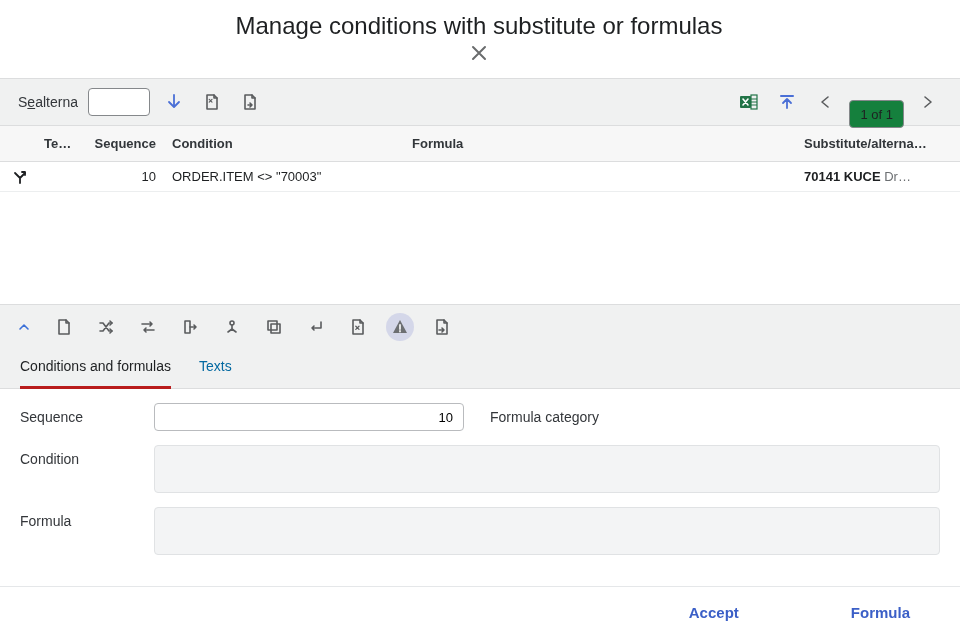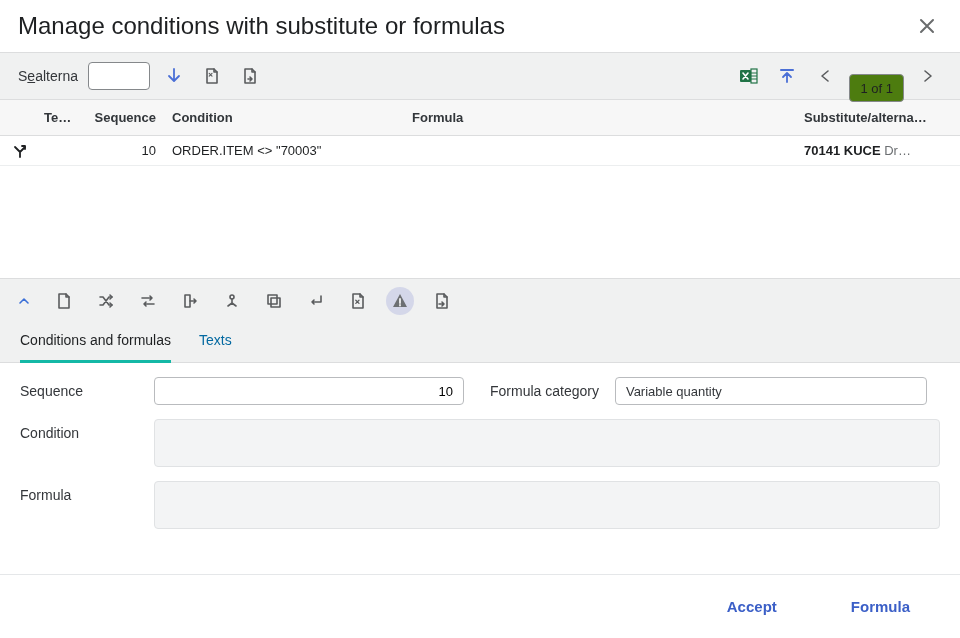--- a/index.html
+++ b/index.html
@@ -2,33 +2,33 @@
 <html><head>
   <meta charset="utf-8">
   <style>
     
     *{box-sizing:border-box;margin:0;padding:0;font-family:"Segoe UI",Arial,Helvetica,sans-serif;}
     body{width:960px;height:638px;overflow:hidden;color:#1e2022;background:#fff;font-size:14px;}
     svg{display:block;}
     .icon{fill:none;stroke:#5a5c5e;stroke-width:1.6;stroke-linecap:round;stroke-linejoin:round;}
 
     
-    .dlg-header{display:flex;align-items:center;justify-content:space-between;padding:12px 20px 12px 18px;}
+    .dlg-header{display:flex;align-items:center;justify-content:space-between;padding:12px 20px 12px 18px;flex-direction:column;}
     .dlg-title{font-size:24px;font-weight:400;color:#1e2022;}
     .close-btn{width:26px;height:26px;cursor:pointer;display:flex;align-items:center;justify-content:center;}
     .close-btn .icon{stroke:#6a6c6d;stroke-width:2;}
 
     
     .toolbar{display:flex;align-items:center;gap:10px;padding:8px 18px;border-top:1px solid #dcddde;border-bottom:1px solid #dcddde;background:#f0f1f1;height:48px;}
     .toolbar-spacer{flex:1;}
     .lbl{font-size:14px;color:#33363a;}
     .lbl u{text-decoration:underline;}
     .seq-input{width:62px;height:28px;border:1px solid #85888b;border-radius:4px;background:#fff;padding:0 6px;}
     .tb-btn{width:28px;height:28px;display:flex;align-items:center;justify-content:center;cursor:pointer;border-radius:4px;}
-    .page-box{height:28px;border:1px solid #85888b;border-radius:4px;padding:0 10px;display:flex;align-items:center;font-size:13px;background:#4d7c0f;margin-top:24px;}
+    .page-box{height:28px;border:1px solid #85888b;border-radius:4px;padding:0 10px;display:flex;align-items:center;font-size:13px;background:#15803d;margin-top:24px;}
 
     
     .grid{width:100%;}
     .grid-header{display:flex;align-items:center;height:36px;border-bottom:1px solid #dcddde;font-size:13px;font-weight:600;color:#32363a;background:#f7f7f7;padding-right:10px;}
     .grid-row{display:flex;align-items:center;height:30px;border-bottom:1px solid #eceeef;font-size:13px;padding-right:10px;}
     .col-icon{width:40px;display:flex;align-items:center;justify-content:center;}
     .col-text{width:38px;padding-left:4px;overflow:hidden;white-space:nowrap;text-overflow:ellipsis;}
     .col-seq{width:88px;text-align:right;padding-right:10px;}
     .col-cond{width:240px;padding-left:6px;}
     .col-form{width:398px;padding-left:6px;}
@@ -40,34 +40,34 @@
     
     .detail-bar{display:flex;align-items:center;gap:14px;padding:6px 12px;border-top:1px solid #dcddde;background:#f0f1f1;height:44px;}
     .collapse-btn{width:24px;height:24px;display:flex;align-items:center;justify-content:center;cursor:pointer;}
     .collapse-btn .icon{stroke:#3b70d8;}
     .detail-bar .tb-btn{width:28px;height:28px;}
     .tb-btn.active{background:rgba(90,100,200,0.18);border-radius:50%;}
 
     
     .tabs{display:flex;gap:28px;padding:0 20px;border-bottom:1px solid #dcddde;background:#f0f1f1;}
     .tab{padding:10px 0 12px 0;font-size:14px;color:#0369a1;cursor:pointer;}
-    .tab.active{color:#1e2022;border-bottom:3px solid #14b8a6;margin-bottom:-1px;}
+    .tab.active{color:#1e2022;border-bottom:3px solid #b91c1c;margin-bottom:-1px;}
 
     
     .form{padding:14px 20px 24px 20px;}
     .form-row{display:flex;align-items:flex-start;margin-bottom:14px;}
     .form-lbl{width:134px;font-size:14px;color:#33363a;padding-top:6px;}
     .form-ctrls{flex:1;display:flex;gap:26px;}
     .inp{height:28px;border:1px solid #b9bbbe;border-radius:4px;background:#fff;font-size:13px;}
     .inp.seq{width:310px;text-align:right;padding:0 10px;}
     .inp.cat{width:312px;text-align:left;padding:0 10px;color:#33363a;}
     .ro-big{height:48px;border:1px solid #e0e2e4;border-radius:4px;background:#f3f4f5;flex:1;}
 
     
-    .footer{position:absolute;bottom:0;left:0;width:960px;height:64px;border-top:1px solid #e5e7e9;display:flex;align-items:center;justify-content:flex-end;gap:74px;padding:0 50px;}
+    .footer{position:absolute;bottom:0;left:0;width:960px;height:52px;border-top:1px solid #e5e7e9;display:flex;align-items:center;justify-content:flex-end;gap:112px;padding:0 50px;}
     .link-btn{font-size:15px;font-weight:600;color:#3b5fc7;cursor:pointer;}
   </style>
 </head>
 <body>
 
 <div class="dlg-header">
   <div class="dlg-title">Manage conditions with substitute or formulas</div>
   <div class="close-btn">
     <svg class="icon" width="16" height="16">
         <path d="M2 2 L14 14 M14 2 L2 14"></path>
@@ -236,21 +236,20 @@
 </div>
 
 <div class="form">
 
   <div class="form-row">
     <div class="form-lbl">Sequence</div>
     <div class="form-ctrls">
       <input class="inp seq" value="10" style="">
       <div style="display:flex;align-items:center;gap:16px;">
         <span class="lbl">Formula category</span>
-        <input class="inp cat" value="Variable quantity" style="">
       </div>
     </div>
   </div>
 
   <div class="form-row">
     <div class="form-lbl">Condition</div>
     <div class="form-ctrls">
       <div class="ro-big"></div>
     </div>
   </div>

